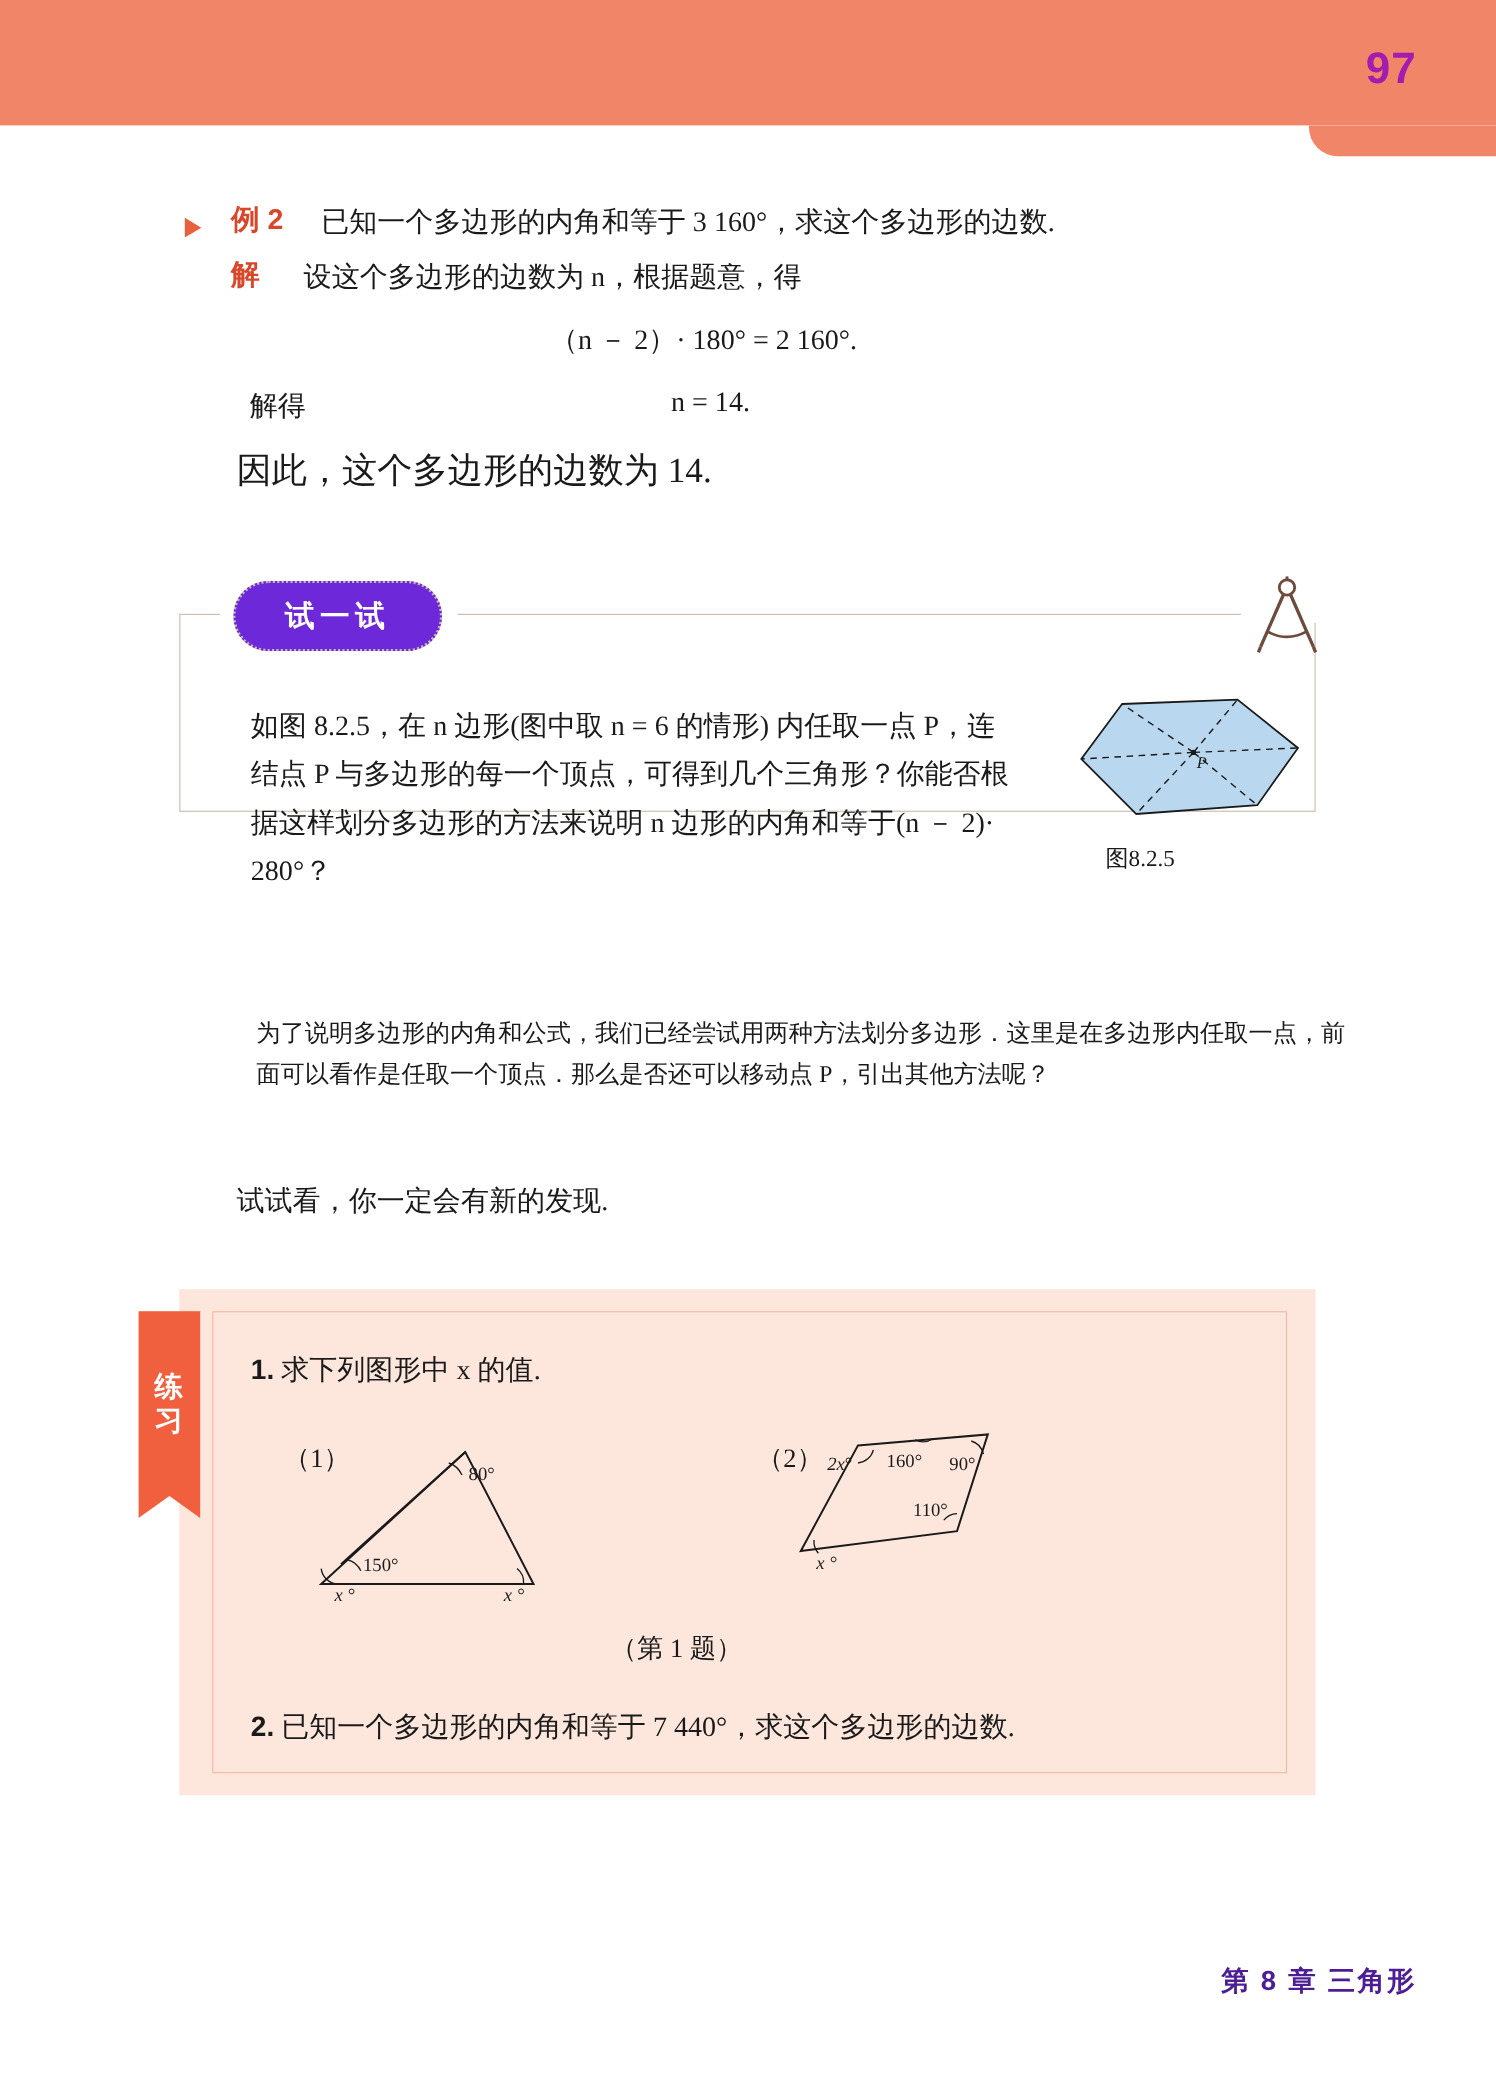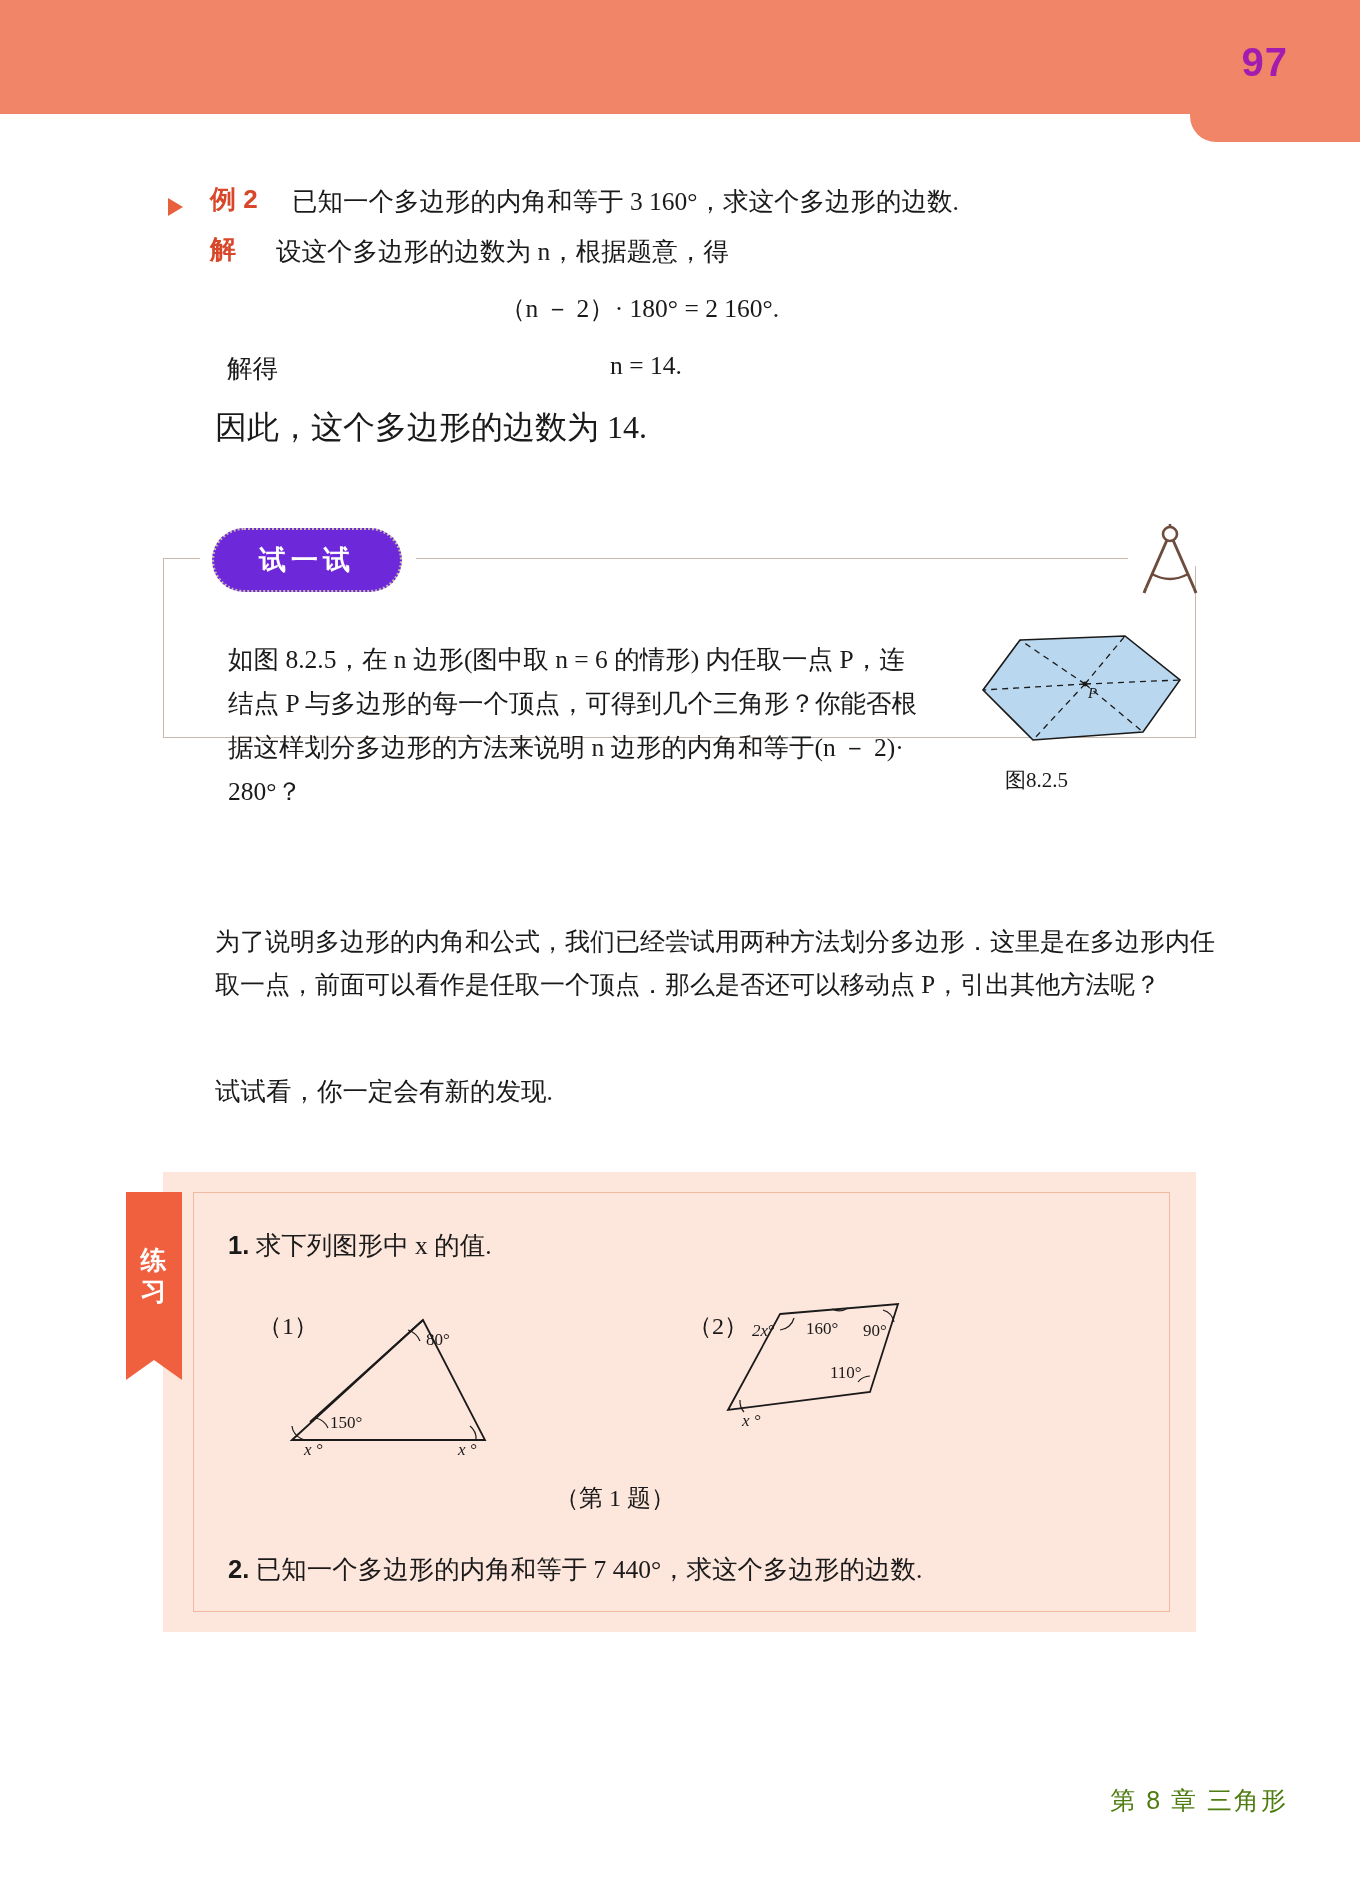--- a/index.html
+++ b/index.html
@@ -182,24 +182,24 @@
     position: absolute;
     left: 1005px;
     top: 766px;
     font-size: 21px;
     font-family: "Liberation Serif", serif;
   }
 
   
   .para1 {
     position: absolute;
-    left: 215px;
+    left: 233px;
     top: 920px;
     width: 1010px;
-    font-size: 25px;
+    font-size: 22px;
     line-height: 1.72;
     text-indent: 0;
   }
   .para2 {
     position: absolute;
     left: 215px;
     top: 1070px;
     width: 1010px;
     font-size: 25.5px;
     line-height: 1.72;
@@ -296,23 +296,23 @@
     left: 228px;
     top: 1552px;
     font-size: 25.5px;
   }
 
   
   .footer {
     position: absolute;
     right: 72px;
     bottom: 68px;
-    color: #4d7c0f;
-    font-family: "Liberation Sans", sans-serif;
-    font-weight: normal;
+    color: #4c1d95;
+    font-family: "Liberation Sans", sans-serif;
+    font-weight: bold;
     font-size: 25px;
     letter-spacing: 2px;
   }
 
   svg { overflow: visible; }
 </style>
 </head>
 <body>
 
 <div class="top-band"></div>

